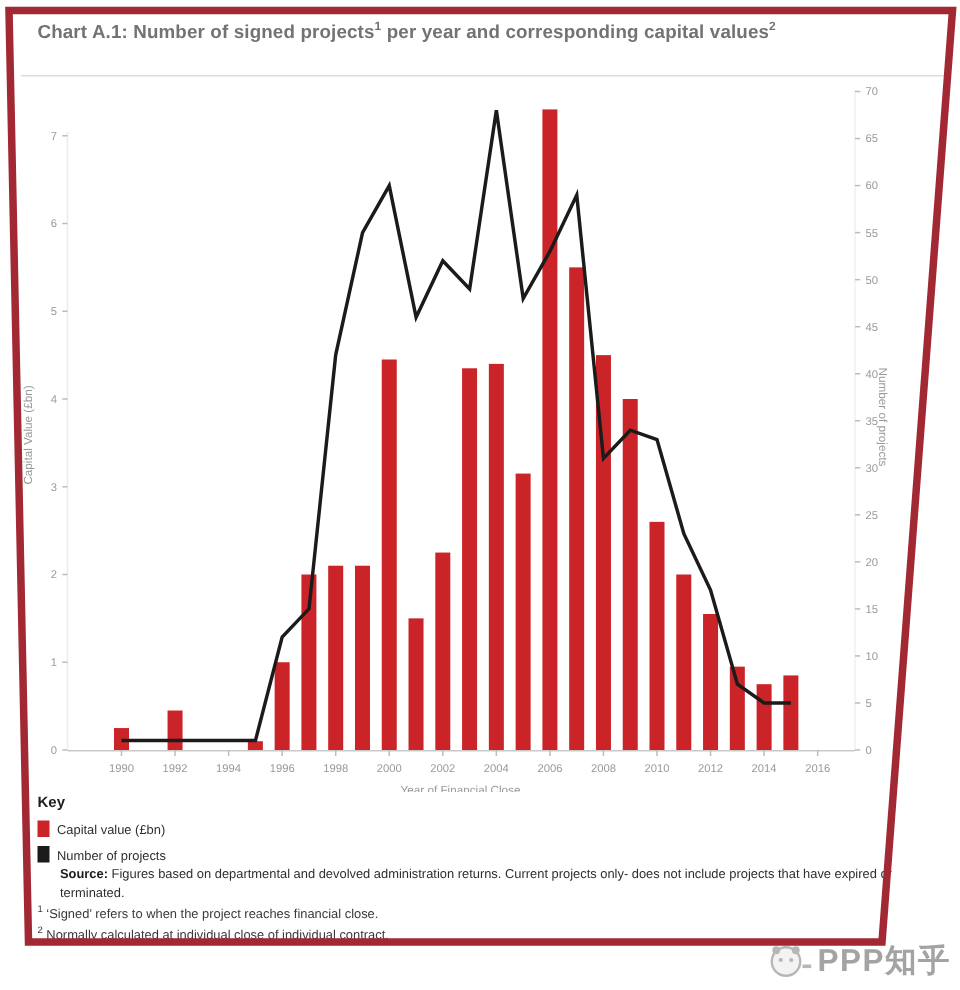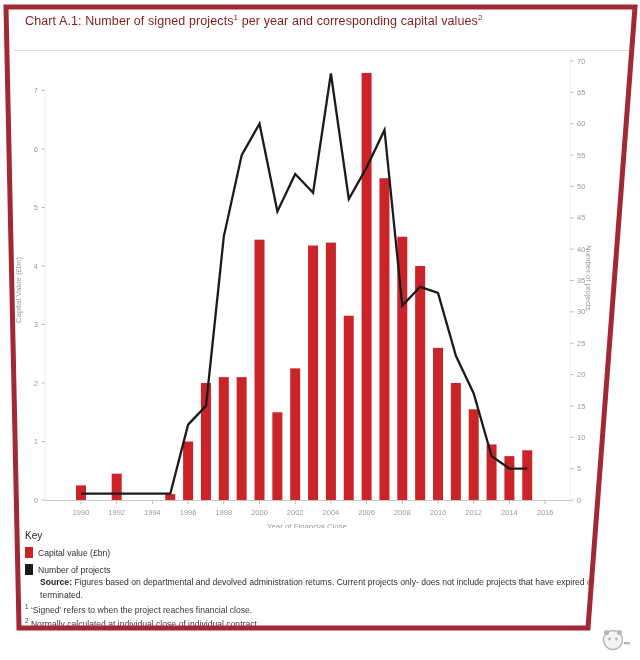--- a/index.html
+++ b/index.html
@@ -4,27 +4,27 @@
 <style>
   html,body{margin:0;padding:0;}
   body{
     width:640px;height:660px;position:relative;background:#ffffff;
     font-family:"Liberation Sans","DejaVu Sans",sans-serif;
     overflow:hidden;
   }
   .abs{position:absolute;}
   .title{
     left:25px;top:13px;width:585px;
-    font-size:12.5px;font-weight:normal;color:#7f1d1d;letter-spacing:.1px;
+    font-size:12.5px;font-weight:bold;color:#737373;letter-spacing:.1px;
   }
   .title sup{font-size:8px;}
   .panel-line{left:14px;top:50px;width:618px;height:0;border-top:1px solid #dcdcdc;}
   #chart{left:0;top:50px;}
   .legend{left:25px;top:530px;}
-  .legend-heading{font-size:10px;font-weight:normal;color:#1d1d1d;margin-bottom:4px;}
+  .legend-heading{font-size:10px;font-weight:bold;color:#1d1d1d;margin-bottom:4px;}
   .legend-row{display:flex;align-items:center;height:15px;margin-bottom:2px;}
   .legend-swatch{width:8px;height:11px;margin-right:5px;display:inline-block;}
   .legend-label{font-size:8.6px;color:#2e2e2e;}
   .source{
     left:40px;top:576px;width:596px;margin:0;
     font-size:8.6px;color:#2e2e2e;line-height:13px;
   }
   .source b{color:#1d1d1d;}
   .fn{left:25px;margin:0;font-size:8.6px;color:#3a3a3a;}
   .fn sup{font-size:6.3px;}
@@ -188,13 +188,14 @@
 
 <div class="abs watermark">
   <svg class="wm-logo" width="30" height="26" viewBox="0 0 30 26">
     <circle cx="13" cy="14" r="9.5" fill="#f2f2f2" stroke="#ababab" stroke-width="1.6"></circle>
     <circle cx="6.5" cy="6.5" r="2.6" fill="#ababab"></circle>
     <circle cx="19.5" cy="6.5" r="2.6" fill="#ababab"></circle>
     <circle cx="9.5" cy="13" r="1.4" fill="#ababab"></circle>
     <circle cx="16.5" cy="13" r="1.4" fill="#ababab"></circle>
     <rect x="24" y="16" width="6" height="2.4" fill="#ababab"></rect>
   </svg>
+  <span class="wm-text">PPP知乎</span>
 </div>
 
 </body></html>

